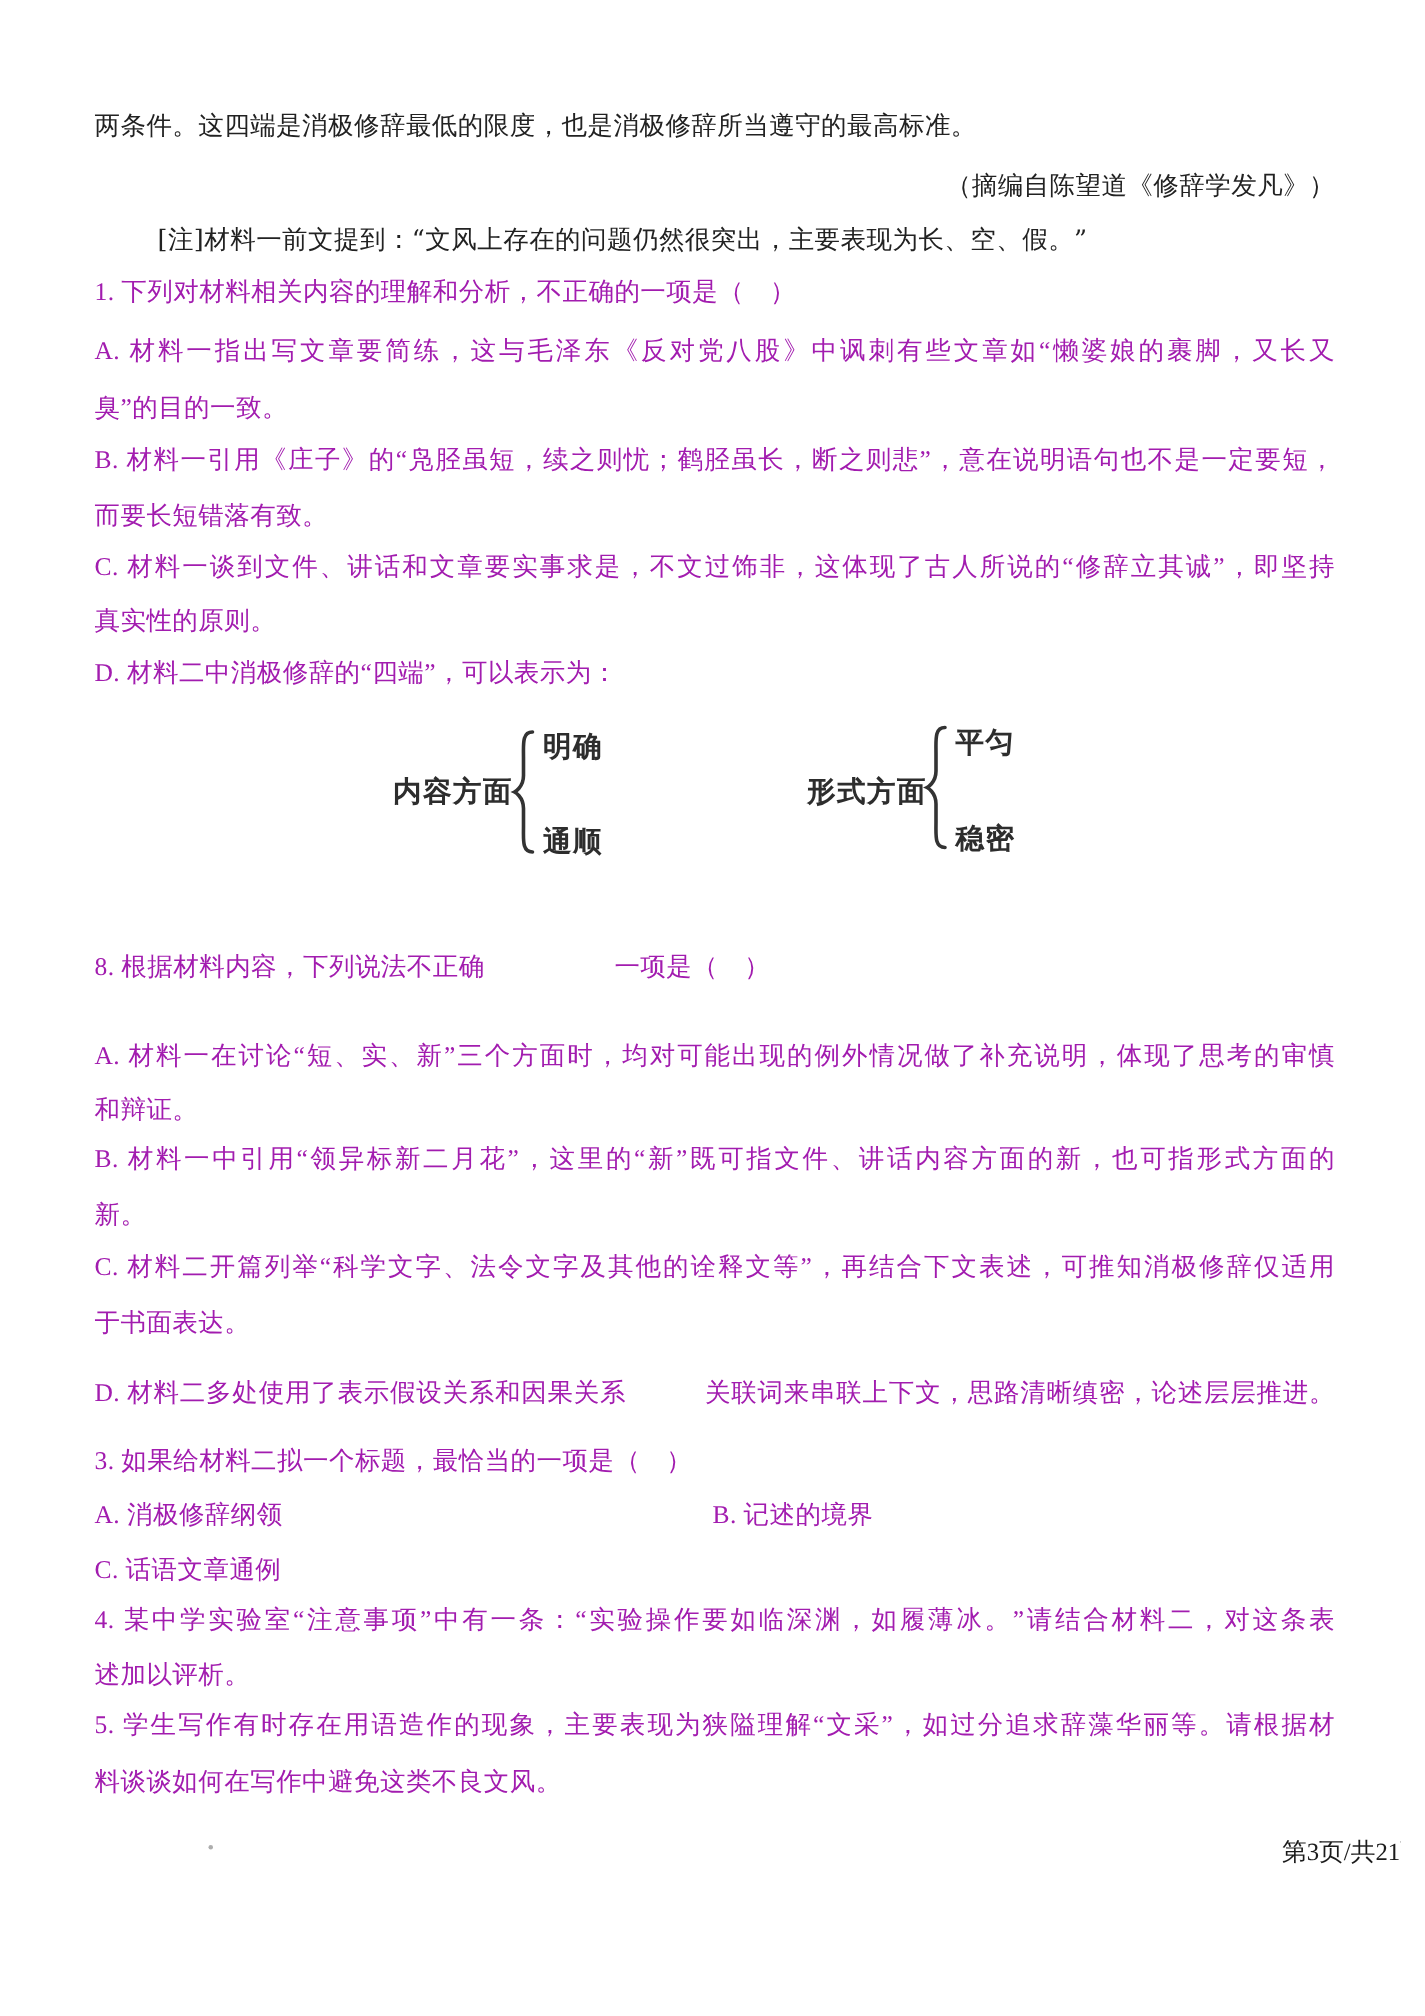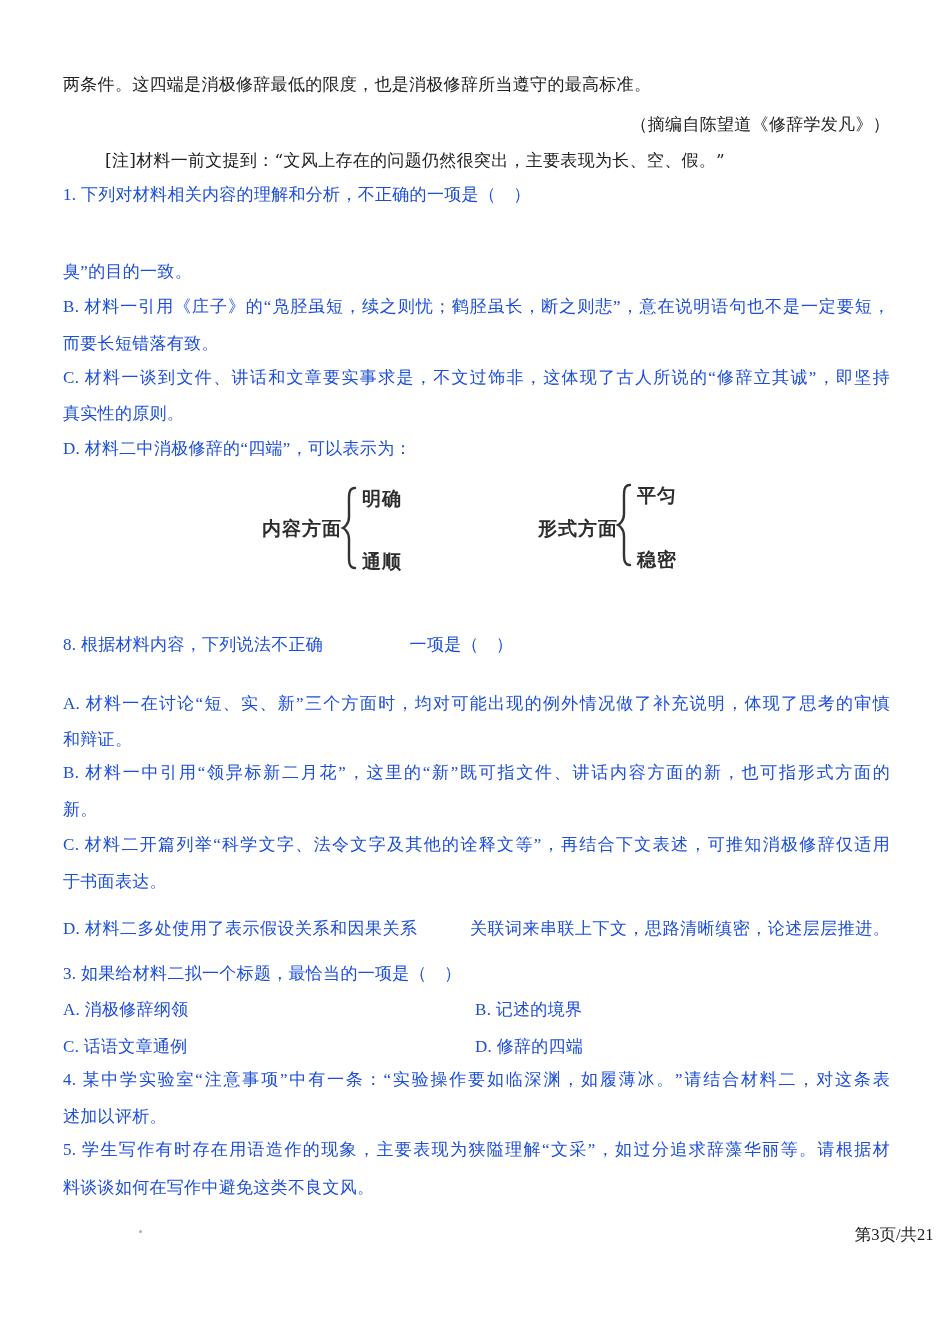--- a/index.html
+++ b/index.html
@@ -8,21 +8,21 @@
     width:934px;height:1344px;
     background:#ffffff;
     overflow:hidden;
     font-family:"Liberation Serif","DejaVu Serif",serif;
     color:#1b1b1b;
   }
   .line{
     position:absolute;
     left:63px;width:827px;
     font-size:17px;line-height:24px;height:26px;
-    color:#1d4ed8;
+    color:#a21caf;
     letter-spacing:0.3px;
   }
   .full{ text-align:justify; text-align-last:justify; }
   .kai{ font-family:"DejaVu Serif","Liberation Serif",serif; color:#222; }
   .right{ text-align:right; text-align-last:right; }
   .indent{ text-indent:42px; }
   .col2{ left:475px; width:415px; }
   .colL{ width:400px; }
   .diagram-text{
     position:absolute;
@@ -50,20 +50,21 @@
 </head>
 <body>
 
 <div class="page">
 
   <div class="line kai" style="top:72px">两条件。这四端是消极修辞最低的限度，也是消极修辞所当遵守的最高标准。</div>
   <div class="line kai right" style="top:112px">（摘编自陈望道《修辞学发凡》）</div>
   <div class="line kai indent" style="top:148px">[注]材料一前文提到：“文风上存在的问题仍然很突出，主要表现为长、空、假。”</div>
 
   <div class="line" style="top:183px">1. 下列对材料相关内容的理解和分析，不正确的一项是（　）</div>
+  <div class="line full" style="top:222px">A. 材料一指出写文章要简练，这与毛泽东《反对党八股》中讽刺有些文章如“懒婆娘的裹脚，又长又</div>
   <div class="line" style="top:260px">臭”的目的一致。</div>
   <div class="line full" style="top:295px">B. 材料一引用《庄子》的“凫胫虽短，续之则忧；鹤胫虽长，断之则悲”，意在说明语句也不是一定要短，</div>
   <div class="line" style="top:332px">而要长短错落有致。</div>
   <div class="line full" style="top:366px">C. 材料一谈到文件、讲话和文章要实事求是，不文过饰非，这体现了古人所说的“修辞立其诚”，即坚持</div>
   <div class="line" style="top:402px">真实性的原则。</div>
   <div class="line" style="top:437px">D. 材料二中消极修辞的“四端”，可以表示为：</div>
 
   <div>
     <span class="diagram-text" style="left:262px;top:518px">内容方面</span>
     <span class="brace" style="left:339px;top:486px">
@@ -90,21 +91,20 @@
   <div class="line full" style="top:761px">B. 材料一中引用“领异标新二月花”，这里的“新”既可指文件、讲话内容方面的新，也可指形式方面的</div>
   <div class="line" style="top:798px">新。</div>
   <div class="line full" style="top:833px">C. 材料二开篇列举“科学文字、法令文字及其他的诠释文等”，再结合下文表述，可推知消极修辞仅适用</div>
   <div class="line" style="top:870px">于书面表达。</div>
   <div class="line full" style="top:917px">D. 材料二多处使用了表示假设关系和因果关系　　　关联词来串联上下文，思路清晰缜密，论述层层推进。</div>
 
   <div class="line" style="top:962px">3. 如果给材料二拟一个标题，最恰当的一项是（　）</div>
   <div class="line colL" style="top:998px">A. 消极修辞纲领</div>
   <div class="line col2" style="top:998px">B. 记述的境界</div>
   <div class="line colL" style="top:1035px">C. 话语文章通例</div>
-  <div class="line col2" style="top:1035px">D. 修辞的四端</div>
 
   <div class="line full" style="top:1068px">4. 某中学实验室“注意事项”中有一条：“实验操作要如临深渊，如履薄冰。”请结合材料二，对这条表</div>
   <div class="line" style="top:1105px">述加以评析。</div>
 
   <div class="line full" style="top:1138px">5. 学生写作有时存在用语造作的现象，主要表现为狭隘理解“文采”，如过分追求辞藻华丽等。请根据材</div>
   <div class="line" style="top:1176px">料谈谈如何在写作中避免这类不良文风。</div>
 
   <div class="speck"></div>
 
   <div class="footer">第3页/共21页</div>

